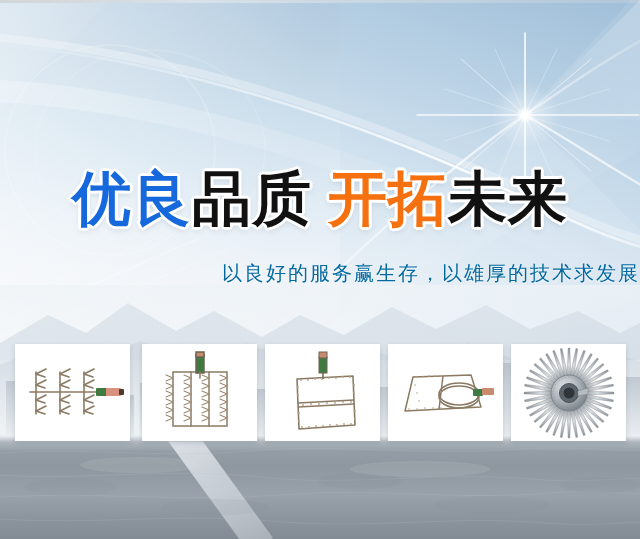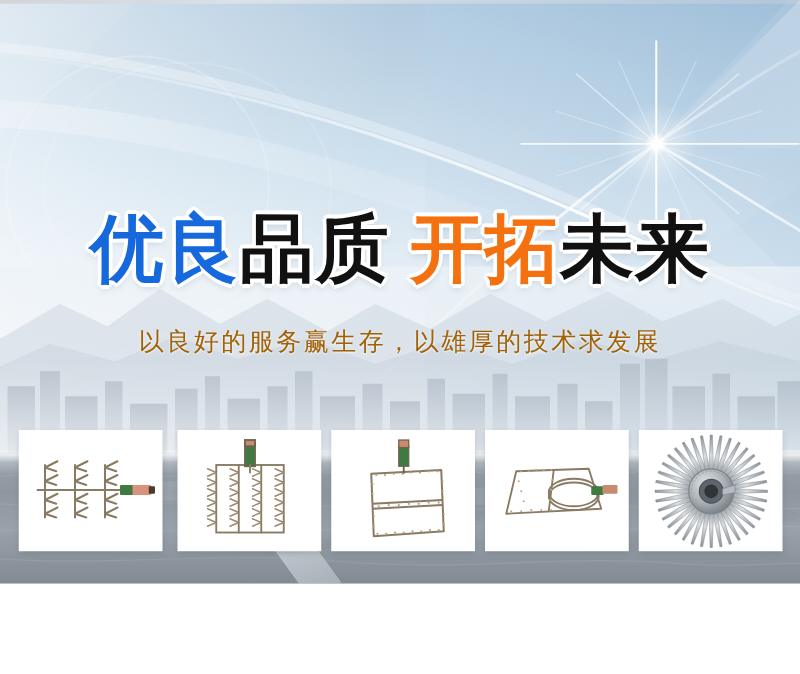--- a/index.html
+++ b/index.html
@@ -1,19 +1,19 @@
 <!DOCTYPE html>
 <html><head>
 <meta charset="utf-8">
 <style>
   * { margin:0; padding:0; box-sizing:border-box; }
   html,body { width:640px; height:539px; overflow:hidden; background:#fff;
     font-family:"DejaVu Sans","Liberation Sans",sans-serif; }
 
-  #banner { position:relative; width:640px; height:467px; overflow:hidden; }
+  #banner { position:relative; width:640px; height:539px; overflow:hidden; }
 
   
   .sky {
     position:absolute; left:0; top:0; width:640px; height:360px;
     background:
       linear-gradient(100deg, rgba(255,255,255,0.55) 0%, rgba(255,255,255,0.05) 45%, rgba(255,255,255,0) 70%),
       linear-gradient(180deg, #aec8de 0%, #b9d0e2 14%, #cadeec 34%, #e0ebf4 56%, #eef3f8 76%, #f3f6f9 100%);
   }
   .sky-right {
     position:absolute; right:0; top:0; width:300px; height:360px;
@@ -64,22 +64,22 @@
     white-space:nowrap;
     text-shadow:
       -2px -2px 0 #fff,  2px -2px 0 #fff, -2px 2px 0 #fff,  2px 2px 0 #fff,
       -3px  0   0 #fff,  3px  0   0 #fff,  0  -3px 0 #fff,  0   3px 0 #fff,
        0 3px 6px rgba(60,80,100,.22);
   }
   .headline .sp { display:inline-block; width:16px; }
 
   
   .subtitle {
-    position:absolute; left:0; top:258px; width:640px; text-align:center;
-    font-size:20px; line-height:30px; letter-spacing:2px; color:#a16207;
+    position:absolute; left:0; top:258px; width:640px; text-align:right;
+    font-size:20px; line-height:30px; letter-spacing:2px; color:#0369a1;
     font-family:"DejaVu Sans","Liberation Sans",sans-serif;
     text-shadow:0 1px 2px rgba(255,255,255,.85);
   }
 
   
   .cards { position:absolute; left:0; top:344px; width:640px; height:100px; }
   .card {
     position:absolute; top:0; width:115px; height:97px; background:#fff;
     box-shadow:0 2px 5px rgba(60,75,90,.20);
     display:flex; align-items:center; justify-content:center; overflow:hidden;

